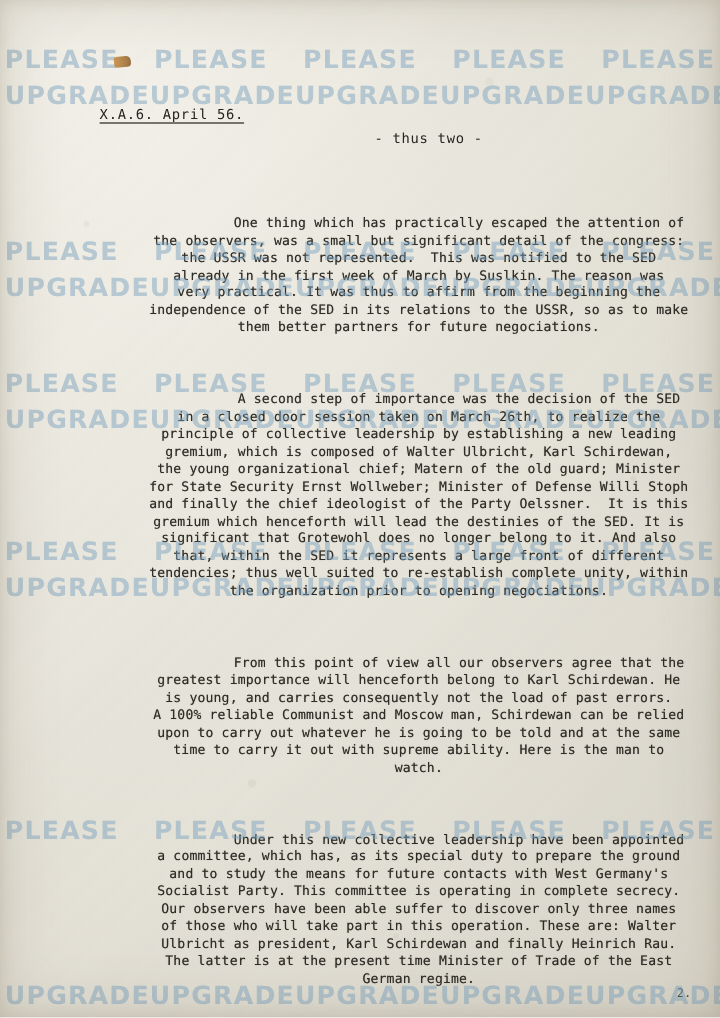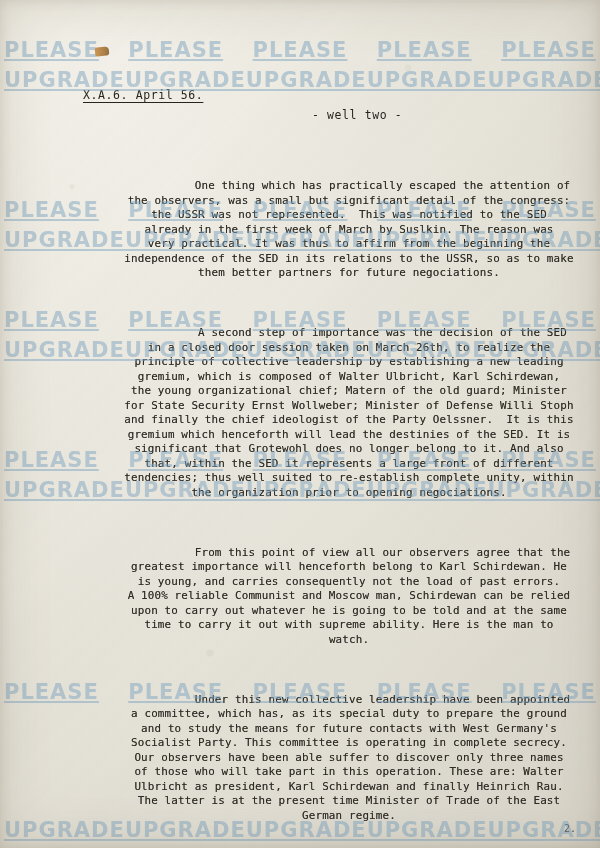--- a/index.html
+++ b/index.html
@@ -55,21 +55,21 @@
     justify-content: space-between;
     padding: 0 4px;
     box-sizing: border-box;
     font-family: "DejaVu Sans", sans-serif;
     font-weight: bold;
     font-size: 21px;
     letter-spacing: 1px;
     color: rgba(120, 160, 190, 0.50);
     white-space: nowrap;
   }
-  .wm-row span { opacity: 0.95; text-decoration: underline; }
+  .wm-row span { opacity: 0.95; }
 
   
   #typed {
     position: absolute;
     left: 0; top: 0;
     width: 600px;
     height: 848px;
     z-index: 2;
     color: #2b2a26;
   }
@@ -147,21 +147,21 @@
 <div id="page">
 
   <div id="grain"></div>
 
   <div id="ink-mark"></div>
 
   <div id="typed">
 
     <div id="header-ref">X.A.6. April 56.</div>
 
-    <div id="page-label">- well two -</div>
+    <div id="page-label">- thus two -</div>
 
     <div id="body-text">
       <p class="para">          One thing which has practically escaped the attention of
 the observers, was a small but significant detail of the congress:
 the USSR was not represented.  This was notified to the SED
 already in the first week of March by Suslkin. The reason was
 very practical. It was thus to affirm from the beginning the
 independence of the SED in its relations to the USSR, so as to make
 them better partners for future negociations.</p>
       <p class="para">          A second step of importance was the decision of the SED

